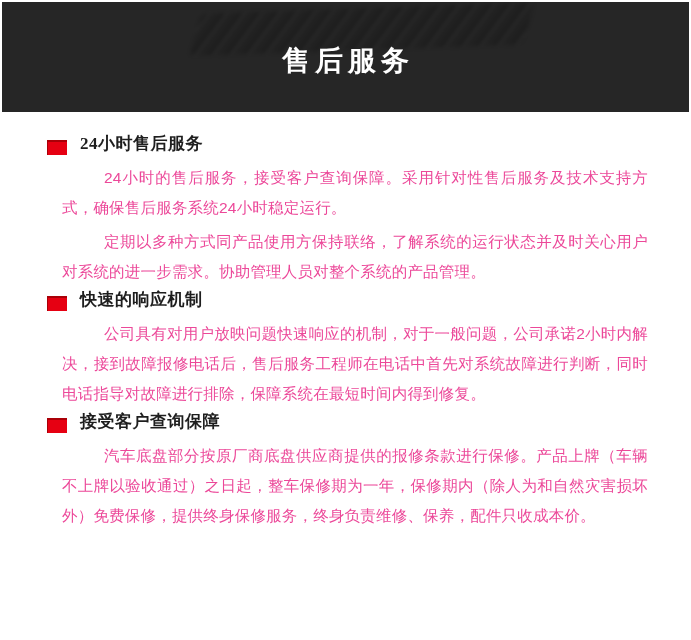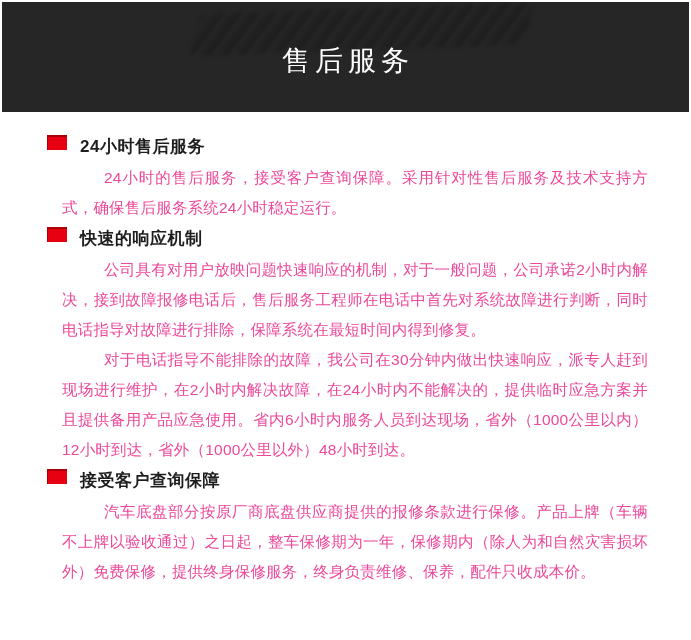--- a/index.html
+++ b/index.html
@@ -43,40 +43,41 @@
     top: 0;
     left: 0;
     right: 0;
     height: 100%;
     display: flex;
     align-items: center;
     justify-content: center;
     padding-top: 8px;
     color: #ffffff;
     font-size: 28px;
-    font-weight: normal;
+    font-weight: bold;
     letter-spacing: 5px;
     text-indent: 5px; 
   }
 
   
   .content {
     position: absolute;
     top: 112px;
     left: 0;
     right: 0;
     padding: 23px 0 0 47px;
   }
   .section { margin-bottom: 4px; }
 
   .section-header {
     display: flex;
-    align-items: flex-start;
+    align-items: flex-end;
     height: 20px;
     margin-bottom: 8px;
+    font-family: Liberation Serif, serif;
   }
   .bullet {
     width: 20px;
     height: 15px;
     background: #e60012;
     box-shadow: inset 1px 2px 0 rgba(120,0,0,0.55);
     flex: 0 0 auto;
     margin-right: 13px;
   }
   .heading {
@@ -114,30 +115,32 @@
     <div class="section-header">
       <span class="bullet"></span>
       <h2 class="heading">24小时售后服务</h2>
     </div>
     <div class="section-body">
       <p class="para">24小时的售后服务，接受客户查询保障。采用针对性售后服务及技术支持方式，确保售后服务系统24小时稳定运行。</p>
     </div>
   </section>
 
   <section class="section">
+    <div class="section-body">
+      <p class="para">定期以多种方式同产品使用方保持联络，了解系统的运行状态并及时关心用户对系统的进一步需求。协助管理人员对整个系统的产品管理。</p>
+    </div>
   </section>
 
   <section class="section">
     <div class="section-header">
       <span class="bullet"></span>
       <h2 class="heading">快速的响应机制</h2>
     </div>
     <div class="section-body">
       <p class="para">公司具有对用户放映问题快速响应的机制，对于一般问题，公司承诺2小时内解决，接到故障报修电话后，售后服务工程师在电话中首先对系统故障进行判断，同时电话指导对故障进行排除，保障系统在最短时间内得到修复。</p>
-      <p class="para">对于电话指导不能排除的故障，我公司在30分钟内做出快速响应，派专人赶到现场进行维护，在2小时内解决故障，在24小时内不能解决的，提供临时应急方案并且提供备用产品应急使用。省内6小时内服务人员到达现场，省外（1000公里以内）12小时到达，省外（1000公里以外）48小时到达。</p>
     </div>
   </section>
 
   <section class="section">
     <div class="section-header">
       <span class="bullet"></span>
       <h2 class="heading">接受客户查询保障</h2>
     </div>
     <div class="section-body">
       <p class="para">汽车底盘部分按原厂商底盘供应商提供的报修条款进行保修。产品上牌（车辆不上牌以验收通过）之日起，整车保修期为一年，保修期内（除人为和自然灾害损坏外）免费保修，提供终身保修服务，终身负责维修、保养，配件只收成本价。</p>

